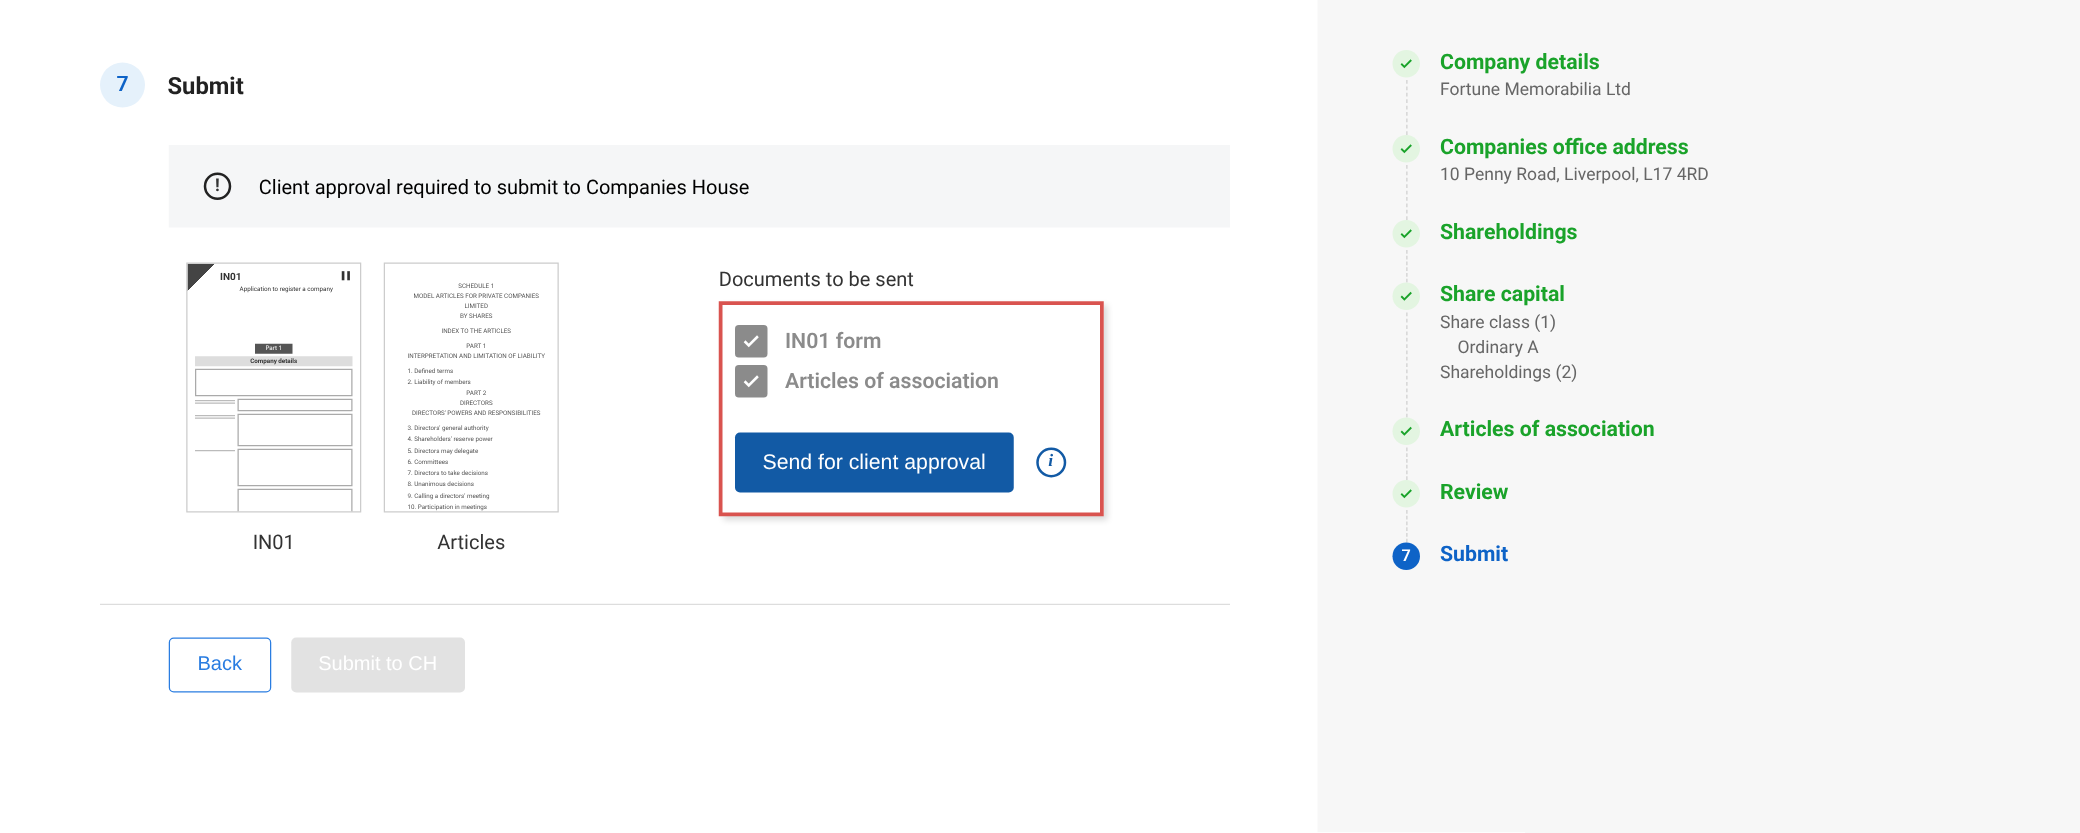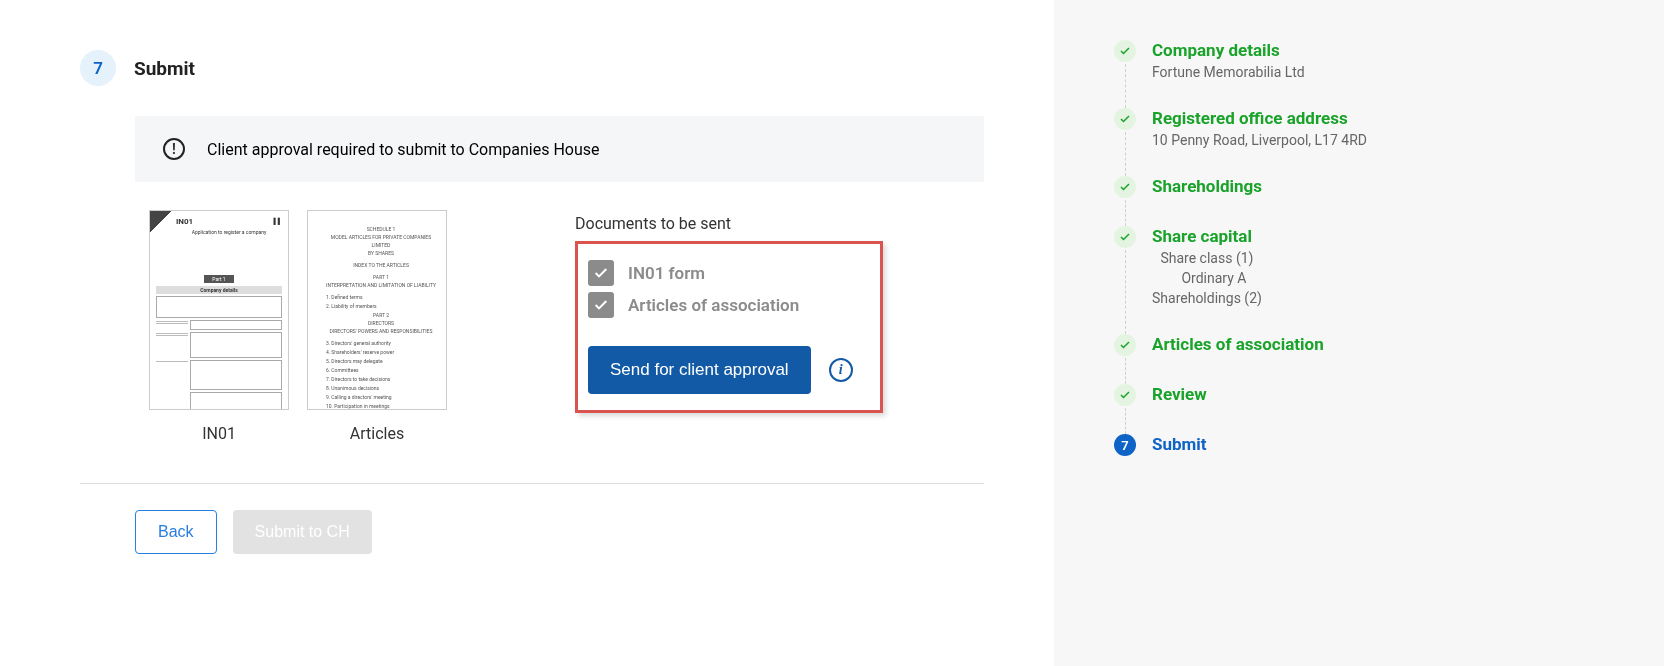--- a/index.html
+++ b/index.html
@@ -255,21 +255,20 @@
   .side-text .side-title {
     font-size: 17px;
     font-weight:700;
     color:#1aa32a;
   }
   .side-text .side-title.active { color:#0e63c7; }
   .side-sub {
     font-size:14px;
     color:#666;
     margin-top:4px;
-    text-align:center;
   }
   .side-sub.indent { padding-left:14px; }
 </style>
 </head>
 <body>
 
 <div class="main">
 
   <div class="step-header">
     <div class="step-circle">7</div>
@@ -406,21 +405,21 @@
       </div>
     </div>
 
     <div class="side-item">
       <div class="side-icon">
           <svg viewBox="0 0 24 24">
             <path d="M4 12l5 5L20 6"></path>
           </svg>
         </div>
       <div class="side-text">
-        <div class="side-title">Registered office address</div>
+        <div class="side-title">Companies office address</div>
         <div class="side-sub">10 Penny Road, Liverpool, L17 4RD</div>
       </div>
     </div>
 
     <div class="side-item">
       <div class="side-icon">
           <svg viewBox="0 0 24 24">
             <path d="M4 12l5 5L20 6"></path>
           </svg>
         </div>

